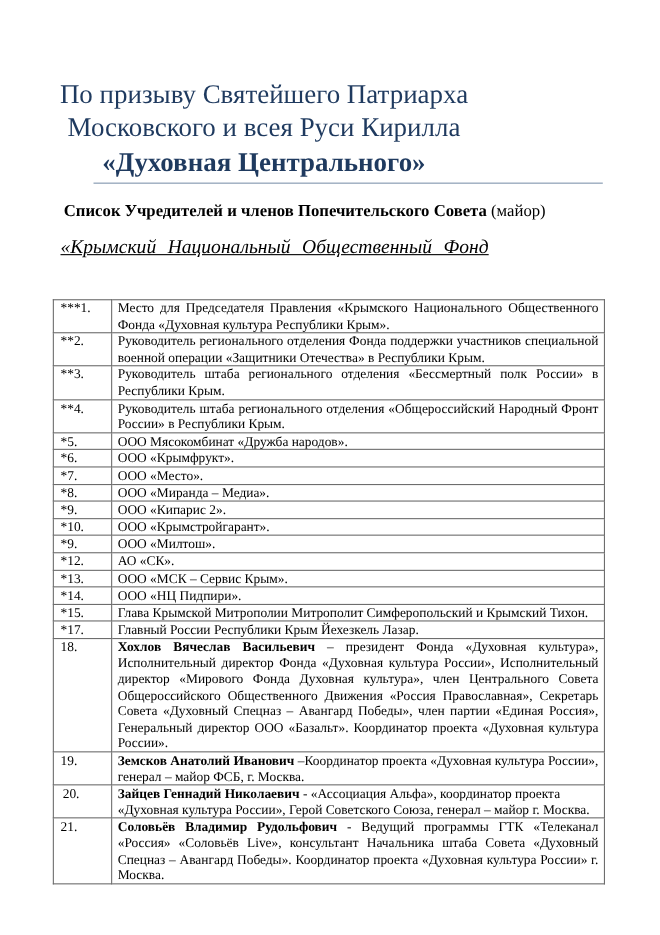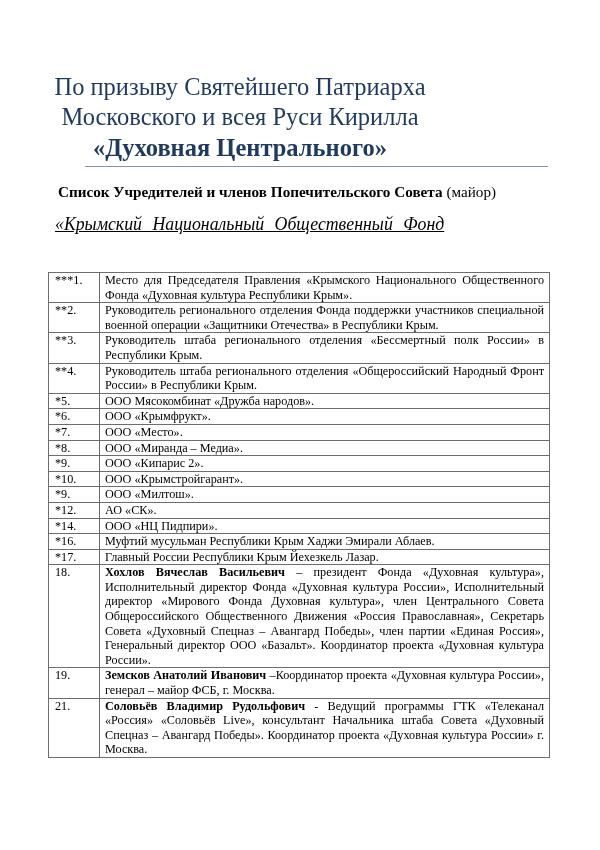--- a/index.html
+++ b/index.html
@@ -80,37 +80,45 @@
       </tr>
     <tr>
         <td class="num">*9.</td>
         <td class="txt">ООО «Милтош».</td>
       </tr>
     <tr>
         <td class="num">*12.</td>
         <td class="txt">АО «СК».</td>
       </tr>
     <tr>
+        <td class="num">*13.</td>
+        <td class="txt">ООО «МСК – Сервис Крым».</td>
+      </tr>
+    <tr>
         <td class="num">*14.</td>
         <td class="txt">ООО «НЦ Пидпири».</td>
       </tr>
     <tr>
-        <td class="num">*16.</td>
-        <td class="txt">Муфтий мусульман Республики Крым Хаджи Эмирали Аблаев.</td>
+        <td class="num">*15.</td>
+        <td class="txt">Глава Крымской Митрополии Митрополит Симферопольский и Крымский Тихон.</td>
       </tr>
     <tr>
         <td class="num">*17.</td>
         <td class="txt">Главный России Республики Крым Йехезкель Лазар.</td>
       </tr>
     <tr>
         <td class="num">18.</td>
         <td class="txt"><span class="nm">Хохлов Вячеслав Васильевич</span><span> – президент Фонда «Духовная культура», Исполнительный директор Фонда «Духовная культура России», Исполнительный директор «Мирового Фонда Духовная культура», член Центрального Совета Общероссийского Общественного Движения «Россия Православная», Секретарь Совета «Духовный Спецназ – Авангард Победы», член партии «Единая Россия», Генеральный директор ООО «Базальт». Координатор проекта «Духовная культура России».</span></td>
       </tr>
     <tr>
         <td class="num">19.</td>
         <td class="txt"><span class="nm">Земсков Анатолий Иванович</span><span> –Координатор проекта «Духовная культура России», генерал – майор ФСБ, г. Москва.</span></td>
       </tr>
     <tr>
+        <td class="num c">20.</td>
+        <td class="txt" style="text-align:left"><span class="nm">Зайцев Геннадий Николаевич</span><span> - «Ассоциация Альфа», координатор проекта «Духовная культура России», Герой Советского Союза, генерал – майор г. Москва.</span></td>
+      </tr>
+    <tr>
         <td class="num">21.</td>
         <td class="txt"><span class="nm">Соловьёв Владимир Рудольфович</span><span> - Ведущий программы ГТК «Телеканал «Россия» «Соловьёв Live», консультант Начальника штаба Совета «Духовный Спецназ – Авангард Победы». Координатор проекта «Духовная культура России» г. Москва.</span></td>
       </tr>
   </tbody>
 </table>
 
 </body></html>

